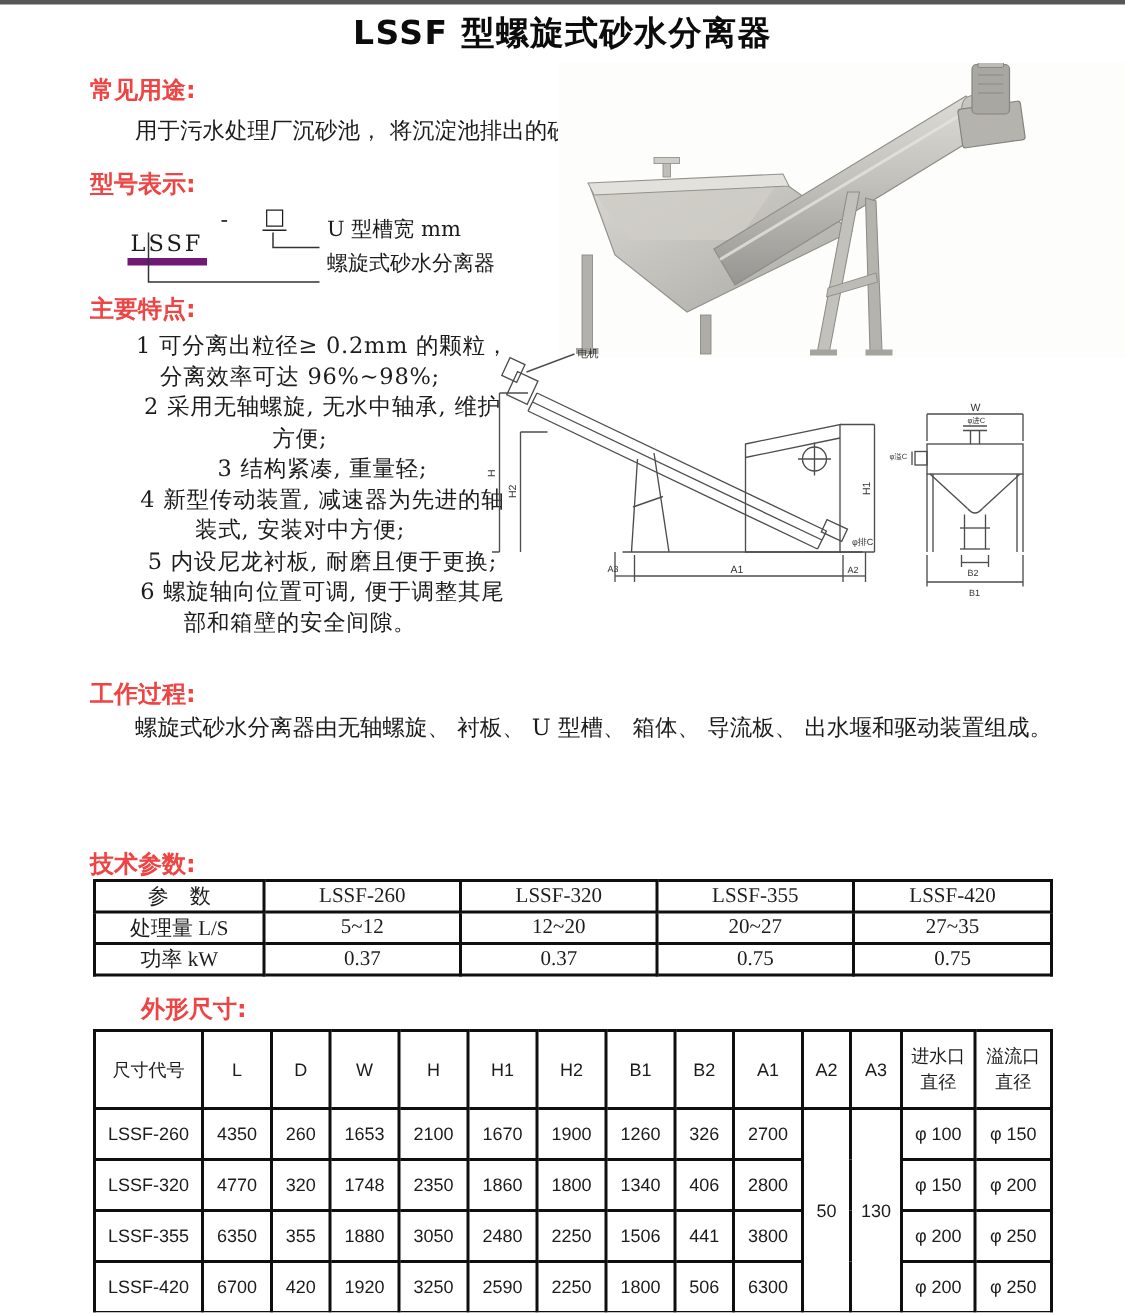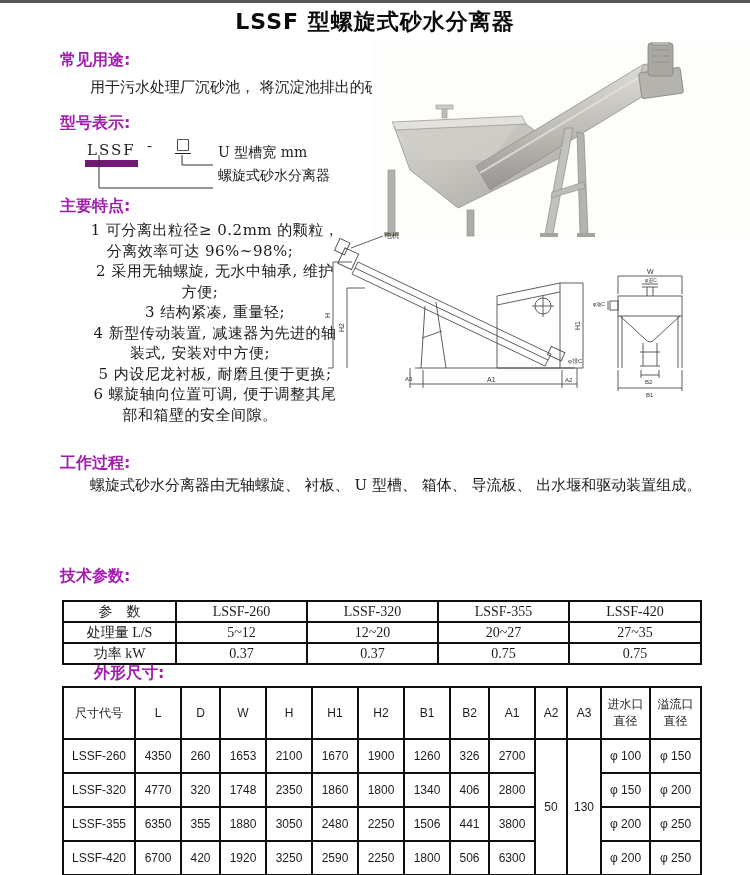--- a/index.html
+++ b/index.html
@@ -9,47 +9,47 @@
     font-family:"DejaVu Serif","Liberation Serif",serif; color:#1c1c1c; overflow:hidden;
   }
   .topbar { position:absolute; left:0; top:0; width:750px; height:3px; background:#565656; }
   .doc-title {
     position:absolute; left:0; top:7px; width:750px; text-align:center;
     font-family:"DejaVu Sans","Liberation Sans",sans-serif; font-weight:700; font-size:22px; color:#0c0c0c;
     letter-spacing:1px;
   }
   .sec-heading {
     position:absolute; left:60px;
-    font-family:"DejaVu Sans","Liberation Sans",sans-serif; font-weight:700; font-size:16px; color:#a21caf;
+    font-family:"DejaVu Sans","Liberation Sans",sans-serif; font-weight:700; font-size:16px; color:#ef4444;
   }
   .body-text { font-size:15px; line-height:20px; color:#1c1c1c; }
   .indent { text-indent:2em; }
 
   .usage-body { position:absolute; left:60px; top:77px; width:600px; }
 
   
   .model-diagram { position:absolute; left:85px; top:137px; width:330px; height:60px; font-size:15px; }
-  .model-code { position:absolute; left:0; top:4px; letter-spacing:2px; border-bottom:7px solid #701a75; padding:0 2px 1px 2px; }
+  .model-code { position:absolute; left:0; top:16px; letter-spacing:2px; border-bottom:5px solid #701a75; padding:0 2px 1px 2px; }
   .model-dash { position:absolute; left:62px; top:0; }
   .model-box  { position:absolute; left:90px; top:-2px; border-bottom:1px solid #222; padding:0 1px 0 1px; }
   .model-lines { position:absolute; left:0; top:14px; }
   .model-callout-1 { position:absolute; left:133px; top:7px;  font-size:14px; }
   .model-callout-2 { position:absolute; left:133px; top:30px; font-size:14px; }
 
   .features-list { position:absolute; left:60px; top:220px; width:280px;text-align:center; }
   .features-list p { font-size:15px; line-height:20.5px; text-indent:2em; letter-spacing:0.5px; }
 
   .process-p1 { position:absolute; left:60px; top:475px; width:658px; }
   .process-p2 { position:absolute; left:60px; top:495px; width:658px; text-align:justify; }
 
   
   table { border-collapse:collapse; table-layout:fixed; background:#fff; }
   td { border:2px solid #0f0f0f; text-align:center; vertical-align:middle; overflow:hidden; }
 
-  .tech-table { position:absolute; left:62px; top:600px; width:638px; font-family:"Liberation Serif","DejaVu Serif",serif; font-size:14px; }
+  .tech-table { position:absolute; left:62px; top:586px; width:638px; font-family:"Liberation Serif","DejaVu Serif",serif; font-size:14px; }
   .tech-table td { height:21px; }
 
   .dims-table { position:absolute; left:62px; top:686px; width:638px; font-family:"Liberation Sans","DejaVu Sans",sans-serif; font-size:12px; }
   .dims-table td.hdr { height:52px; line-height:17px; }
   .dims-table td { height:34px; }
 
   .photo-svg   { position:absolute; left:372px; top:42px; }
   .drawing-svg { position:absolute; left:325px; top:226px; }
   .draw-label { font-family:"Liberation Sans","DejaVu Sans",sans-serif; fill:#333; }
 </style>

